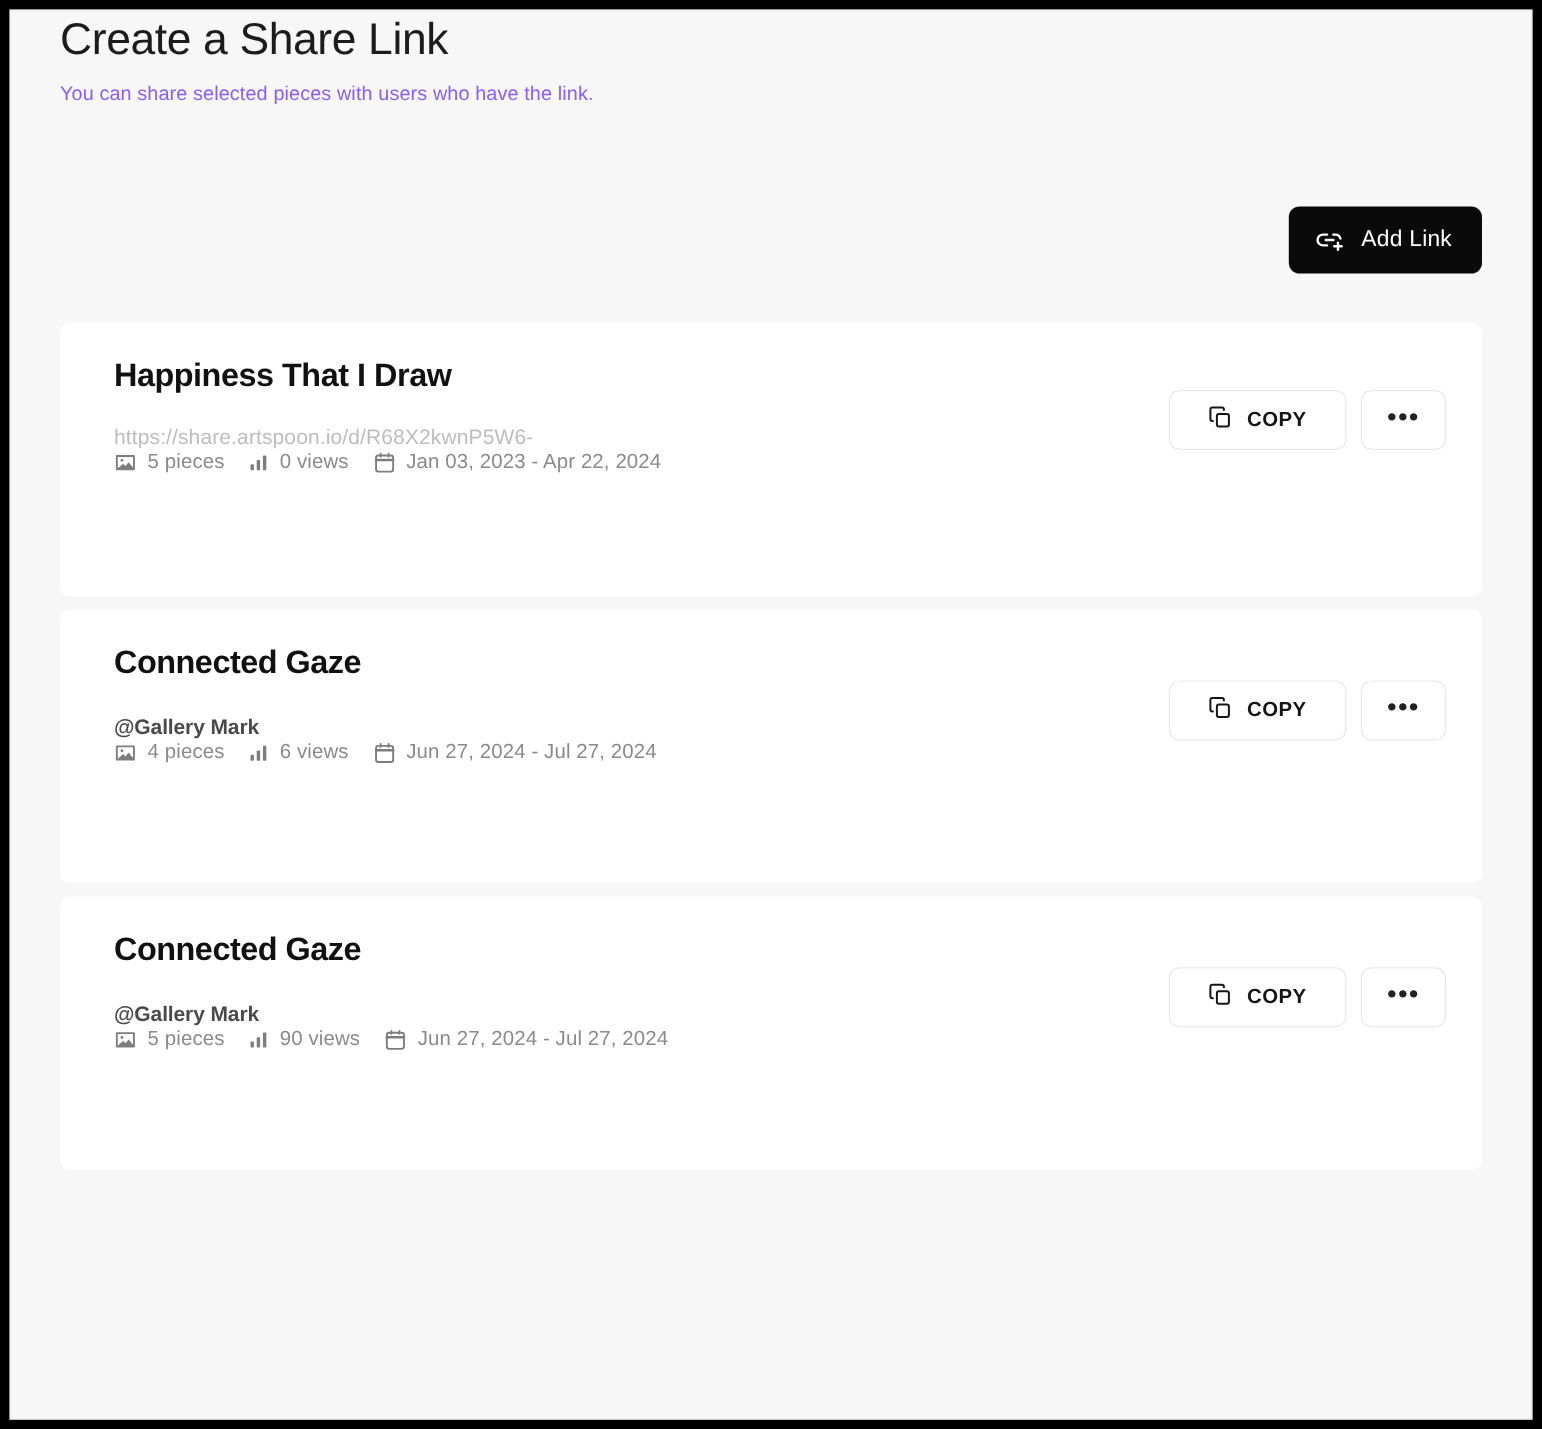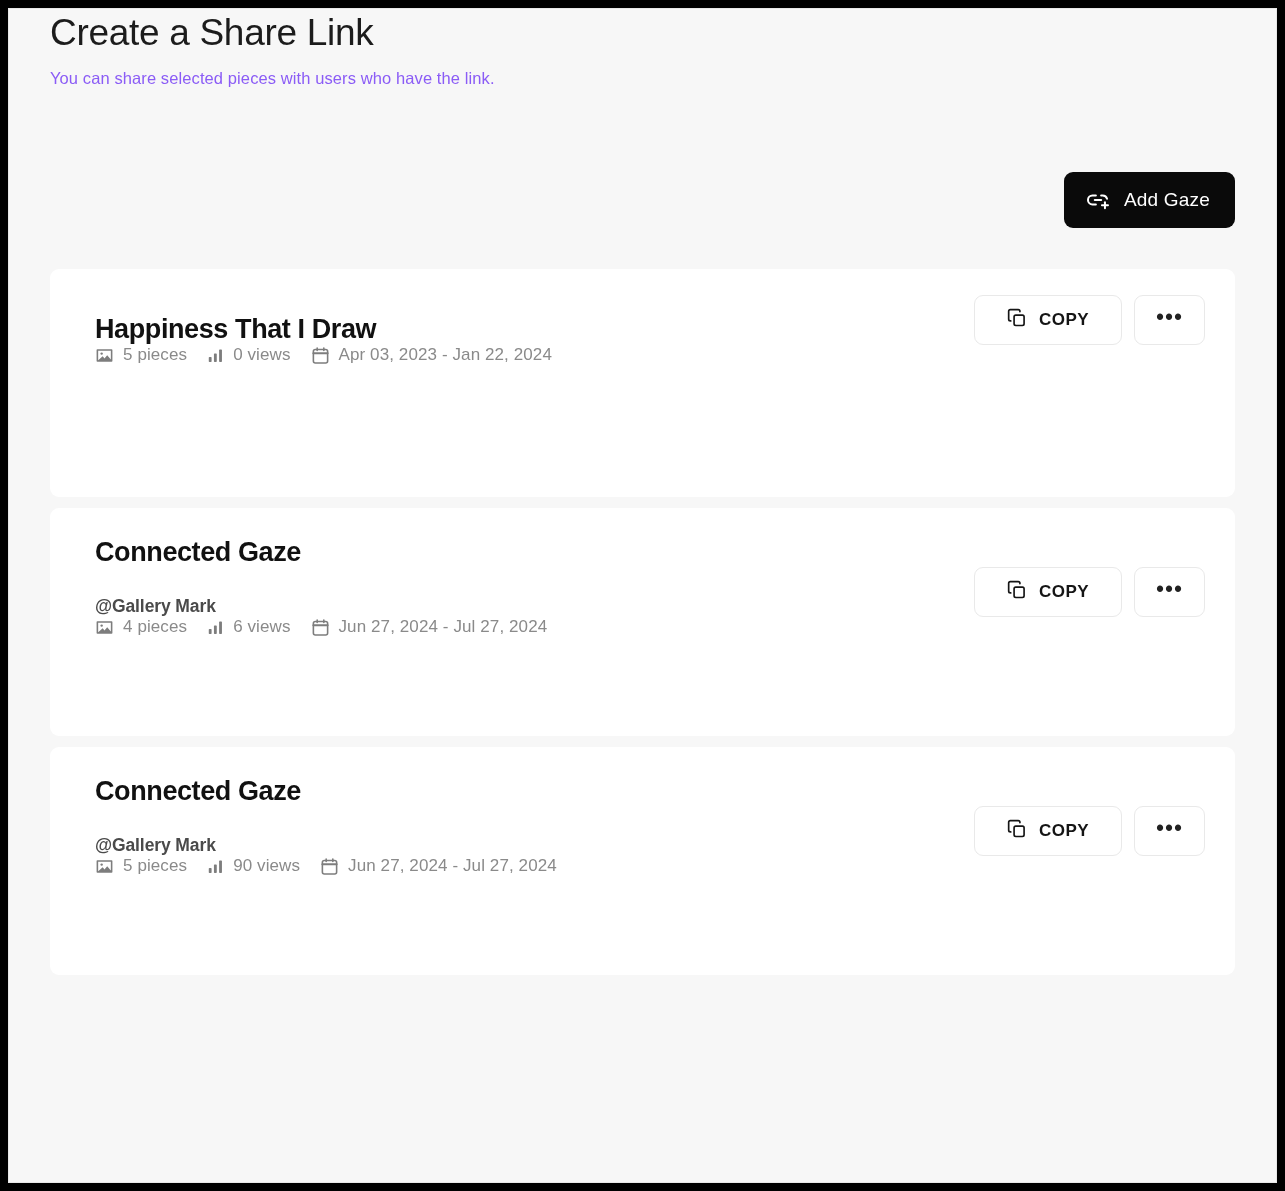--- a/index.html
+++ b/index.html
@@ -206,31 +206,32 @@
       <button class="add-link-button">
         <span class="icon">
           <svg width="25" height="25" viewBox="0 0 24 24" fill="none" stroke="#ffffff" stroke-width="1.9" stroke-linecap="round" stroke-linejoin="round">
             <path d="M9.5 7.2H6.2a4.3 4.3 0 0 0 0 8.6h3.3"></path>
             <path d="M14.5 7.2h1.6a4.3 4.3 0 0 1 4.1 3.1"></path>
             <line x1="8.4" y1="11.5" x2="14.6" y2="11.5"></line>
             <line x1="18.2" y1="13.6" x2="18.2" y2="19.4"></line>
             <line x1="15.3" y1="16.5" x2="21.1" y2="16.5"></line>
           </svg>
         </span>
-        <span>Add Gaze</span>
+        <span>Add Link</span>
       </button>
     </div>
 
     <div class="card-list">
 
       <div class="link-card">
         <div class="card-top">
           <div class="card-titles">
             <div class="card-title">Happiness That I Draw</div>
 
+            <div class="card-url">https://share.artspoon.io/d/R68X2kwnP5W6-</div>
           </div>
           <div class="card-actions">
             <button class="copy-button">
               <span class="icon">
                 <svg width="20" height="20" viewBox="0 0 24 24" fill="none" stroke="#151515" stroke-width="2" stroke-linecap="round" stroke-linejoin="round">
                   <rect x="8.5" y="8.5" width="12" height="12.5" rx="2"></rect>
                   <path d="M4.5 15.5h-.5a2 2 0 0 1-2-2V4a2 2 0 0 1 2-2h9.5a2 2 0 0 1 2 2v.5"></path>
                 </svg>
               </span>
               <span>COPY</span>
@@ -262,21 +263,21 @@
           </span>
           <span class="meta-item">
             <span class="icon">
               <svg width="19" height="19" viewBox="0 0 24 24" fill="none" stroke="#7d7d7d" stroke-width="2" stroke-linecap="round" stroke-linejoin="round">
                 <rect x="3" y="4.5" width="18" height="17" rx="2.5"></rect>
                 <line x1="3" y1="9.2" x2="21" y2="9.2" stroke-width="2.6"></line>
                 <line x1="7.8" y1="2.6" x2="7.8" y2="5.6"></line>
                 <line x1="16.2" y1="2.6" x2="16.2" y2="5.6"></line>
               </svg>
             </span>
-            <span class="meta-text">Apr 03, 2023 - Jan 22, 2024</span>
+            <span class="meta-text">Jan 03, 2023 - Apr 22, 2024</span>
           </span>
         </div>
       </div>
 
       <div class="link-card">
         <div class="card-top">
           <div class="card-titles">
             <div class="card-title">Connected Gaze</div>
             <div class="card-owner">@Gallery Mark</div>
           </div>

